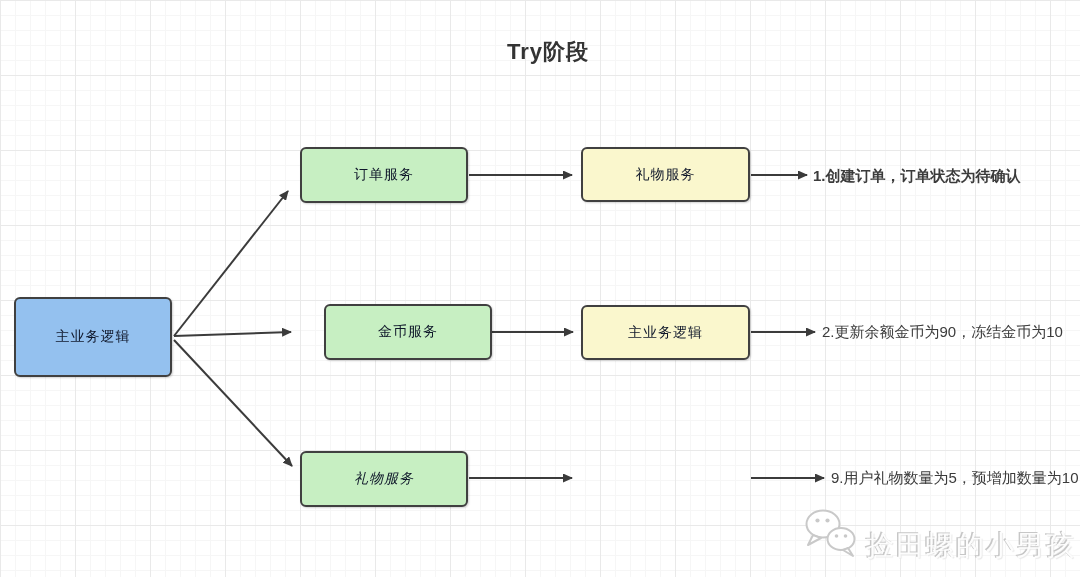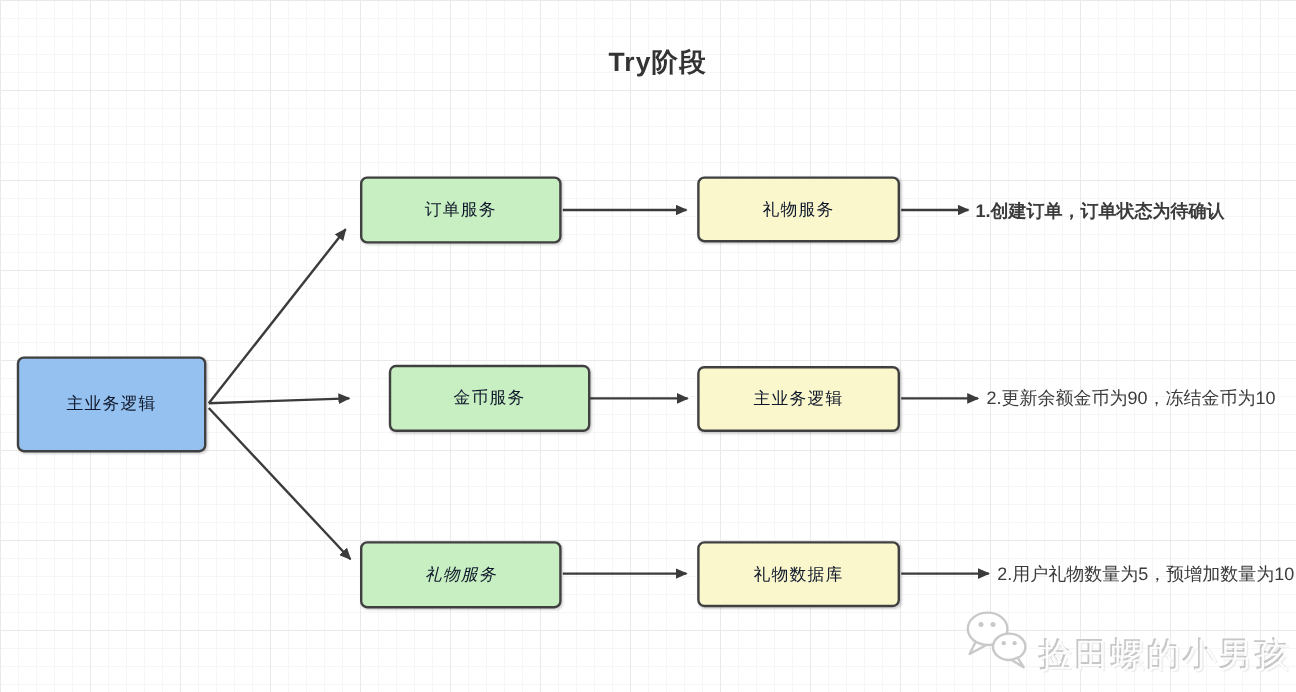--- a/index.html
+++ b/index.html
@@ -120,22 +120,21 @@
 
   <div class="node service svc-r1">订单服务</div>
   <div class="node database db-r1">礼物服务</div>
   <div class="annotation ann-r1">1.创建订单，订单状态为待确认</div>
 
   <div class="node service svc-r2">金币服务</div>
   <div class="node database db-r2">主业务逻辑</div>
   <div class="annotation ann-r2">2.更新余额金币为90，冻结金币为10</div>
 
   <div class="node service svc-r3">礼物服务</div>
-  <div class="node database db-r3">礼物数据库</div>
-  <div class="annotation ann-r3">2.用户礼物数量为5，预增加数量为10</div>
+  <div class="annotation ann-r3">9.用户礼物数量为5，预增加数量为10</div>
 
   <div class="watermark">
     <span class="wm-icon">
       <svg width="62" height="56" viewBox="0 0 62 56">
         <g fill="#ffffff" stroke="#c9c9c9" stroke-width="2">
           <ellipse cx="23" cy="19" rx="16.5" ry="13.5"></ellipse>
           <path d="M13 30 L8 40 L21 33 Z" stroke-linejoin="round"></path>
           <ellipse cx="41" cy="34" rx="13.5" ry="11"></ellipse>
           <path d="M48 43 L53 51 L43 45 Z" stroke-linejoin="round"></path>
         </g>

